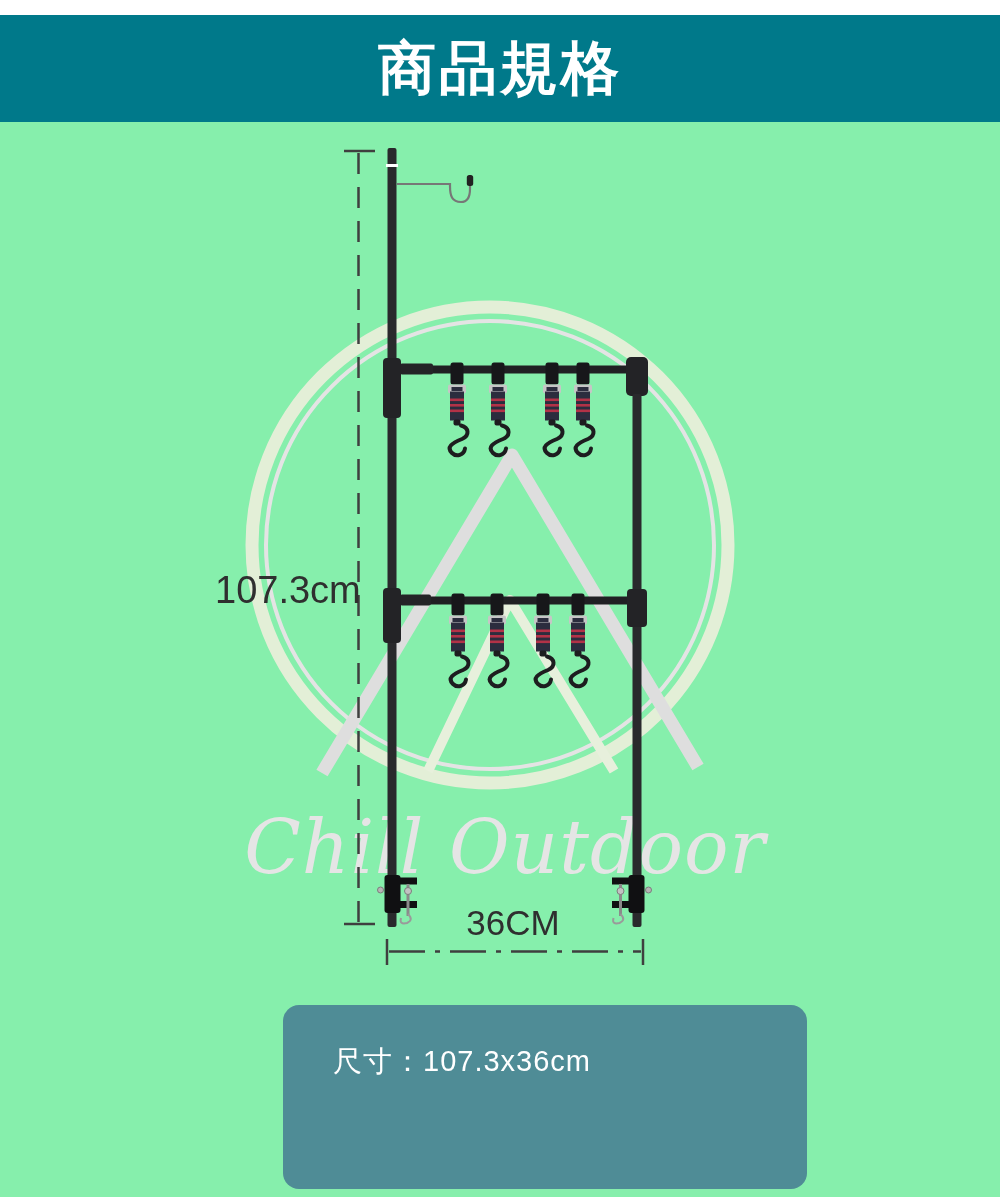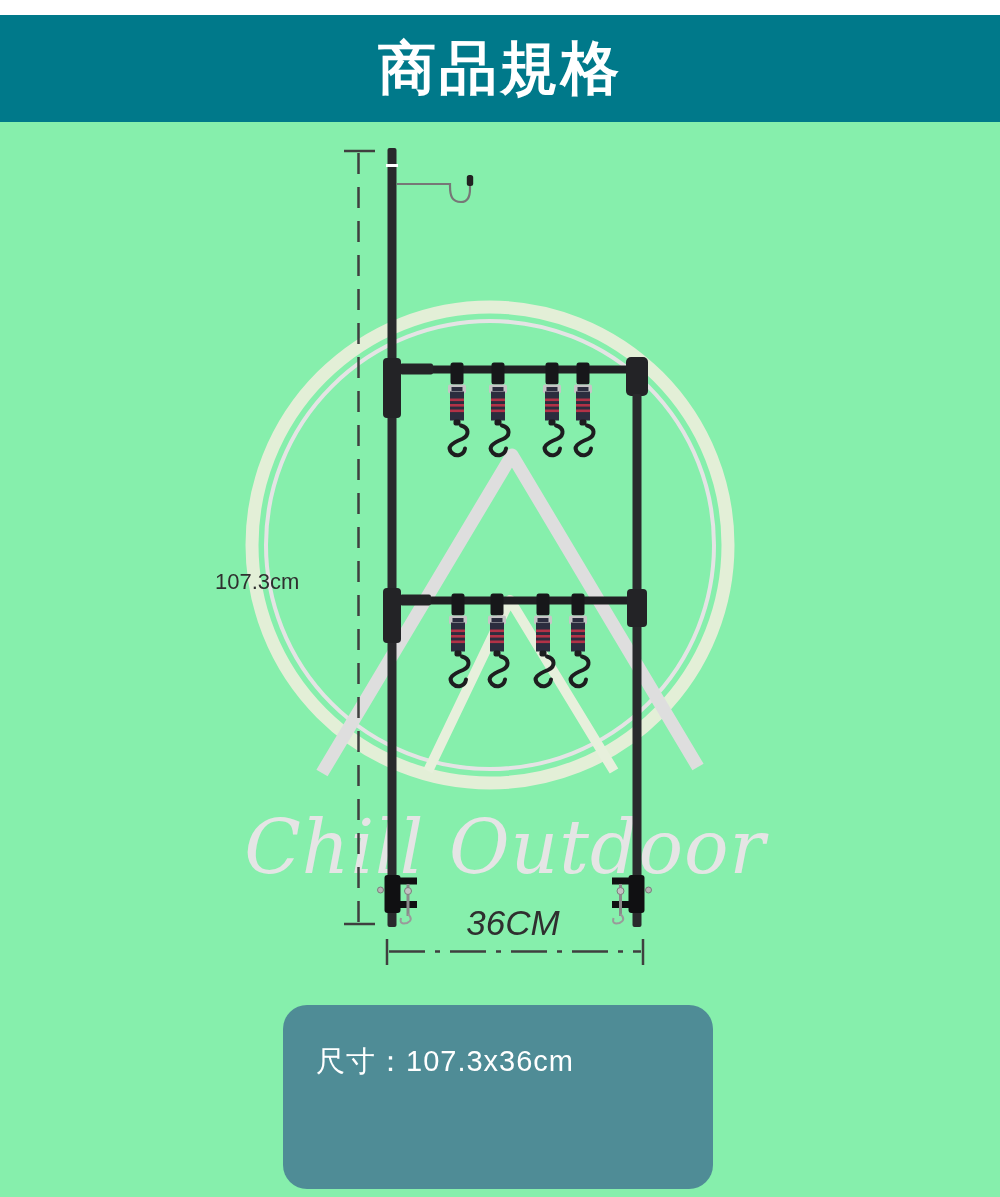--- a/index.html
+++ b/index.html
@@ -12,26 +12,26 @@
     position:absolute;left:0;top:0;width:1000px;height:107px;
     background:#00798a;display:flex;align-items:center;justify-content:center;
   }
   .header-title{
     color:#ffffff;font-size:58px;font-weight:700;letter-spacing:3px;
   }
   .diagram-svg{position:absolute;left:0;top:0;}
   .dim-label{
     position:absolute;color:#2f2f2f;
   }
-  .dim-label.height{left:215px;top:554px;font-size:22px;}
-  .dim-label.width{left:513px;top:888px;font-size:35px;transform:translateX(-50%);font-style:italic;}
+  .dim-label.height{left:215px;top:554px;font-size:38px;}
+  .dim-label.width{left:513px;top:888px;font-size:35px;transform:translateX(-50%);}
   .spec-box{
-    position:absolute;left:283px;top:990px;width:430px;height:184px;
-    background:#4f8c96;border-radius:24px;box-sizing:border-box;
-    padding:34px 0 0 33px;
+    position:absolute;left:283px;top:990px;width:524px;height:184px;
+    background:#4f8c96;border-radius:16px;box-sizing:border-box;
+    padding:34px 0 0 50px;
   }
   .spec-line{
     color:#ffffff;font-size:29px;font-weight:500;line-height:45px;
     letter-spacing:1px;white-space:nowrap;
   }
 </style>
 </head>
 <body>
 
 <div class="page">

